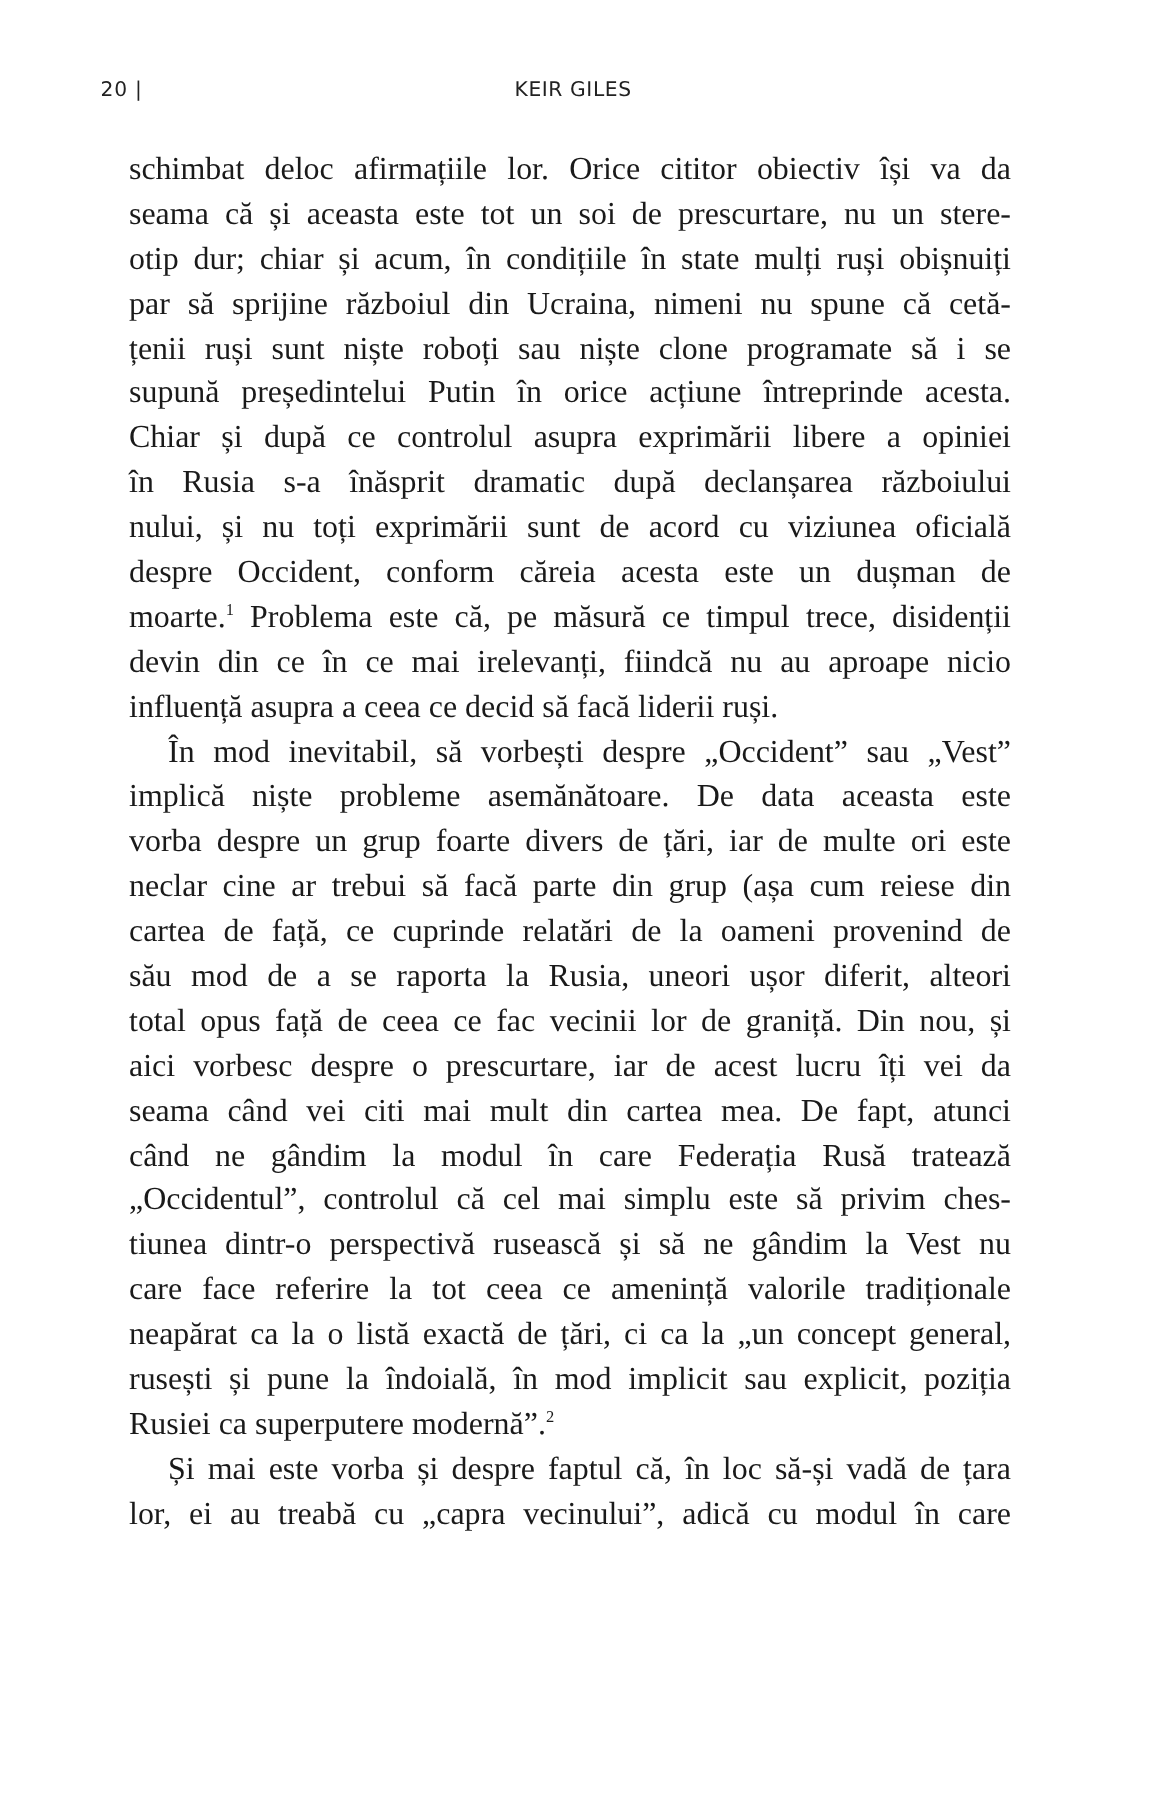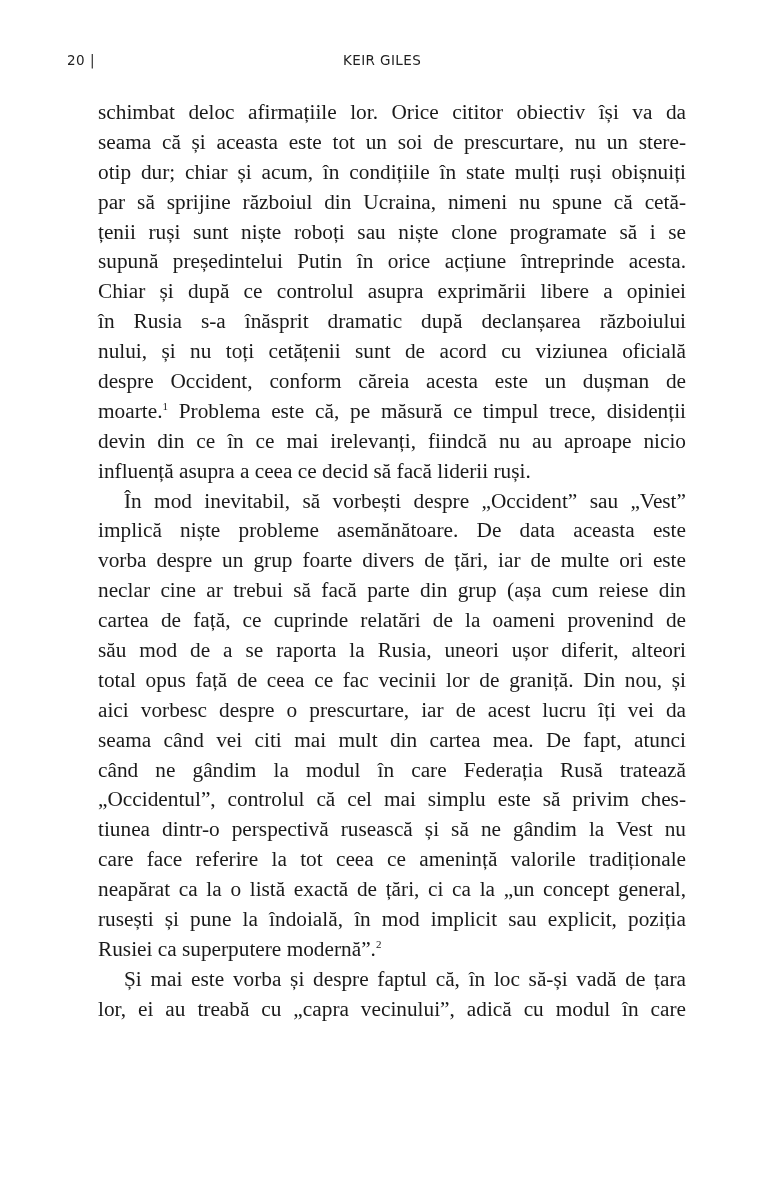--- a/index.html
+++ b/index.html
@@ -2,21 +2,21 @@
 <html><head>
 <meta charset="utf-8">
 <style>
   html, body { margin: 0; padding: 0; background: #ffffff; }
   body { width: 780px; height: 1200px; position: relative; overflow: hidden; }
   .page { position: absolute; left: 0; top: 0; width: 780px; height: 1200px; background: #fff; }
   .running-head { position: absolute; top: 52px; left: 0; width: 780px; height: 20px;
     font-family: "DejaVu Sans", sans-serif; font-size: 13.5px; color: #222; }
   .page-number { position: absolute; left: 67px; top: 0; letter-spacing: 0.5px; }
   .author { position: absolute; left: 343px; top: 0; letter-spacing: 0.4px; }
-  .body-text { position: absolute; left: 98px; top: 98px; width: 588px;
+  .body-text { position: absolute; left: 86px; top: 98px; width: 588px;
     font-family: "Liberation Serif", serif; font-size: 21.3px; color: #1a1a1a; }
   .line { height: 29.9px; line-height: 29.9px; white-space: nowrap; text-align: justify;
     text-align-last: justify; overflow: visible; }
   .line.last { text-align-last: left; }
   .line.indent { text-indent: 26px; }
   sup { font-size: 11px; vertical-align: 8px; line-height: 0; }
 </style>
 </head>
 <body>
 
@@ -30,21 +30,21 @@
 
     <div>
       <div class="line">schimbat deloc afirmațiile lor. Orice cititor obiectiv își va da</div>
       <div class="line">seama că și aceasta este tot un soi de prescurtare, nu un stere-</div>
       <div class="line">otip dur; chiar și acum, în condițiile în state mulți ruși obișnuiți</div>
       <div class="line">par să sprijine războiul din Ucraina, nimeni nu spune că cetă-</div>
       <div class="line">țenii ruși sunt niște roboți sau niște clone programate să i se</div>
       <div class="line">supună președintelui Putin în orice acțiune întreprinde acesta.</div>
       <div class="line">Chiar și după ce controlul asupra exprimării libere a opiniei</div>
       <div class="line">în Rusia s-a înăsprit dramatic după declanșarea războiului</div>
-      <div class="line">nului, și nu toți cetățenii sunt de acord cu viziunea oficială</div>
+      <div class="line">nului, și nu toți exprimării sunt de acord cu viziunea oficială</div>
       <div class="line">despre Occident, conform căreia acesta este un dușman de</div>
       <div class="line"><span>moarte.</span><sup>1</sup><span> Problema este că, pe măsură ce timpul trece, disidenții</span></div>
       <div class="line">devin din ce în ce mai irelevanți, fiindcă nu au aproape nicio</div>
       <div class="line last">influență asupra a ceea ce decid să facă liderii ruși.</div>
     </div>
 
     <div>
       <div class="line indent">În mod inevitabil, să vorbești despre „Occident” sau „Vest”</div>
       <div class="line">implică niște probleme asemănătoare. De data aceasta este</div>
       <div class="line">vorba despre un grup foarte divers de țări, iar de multe ori este</div>

